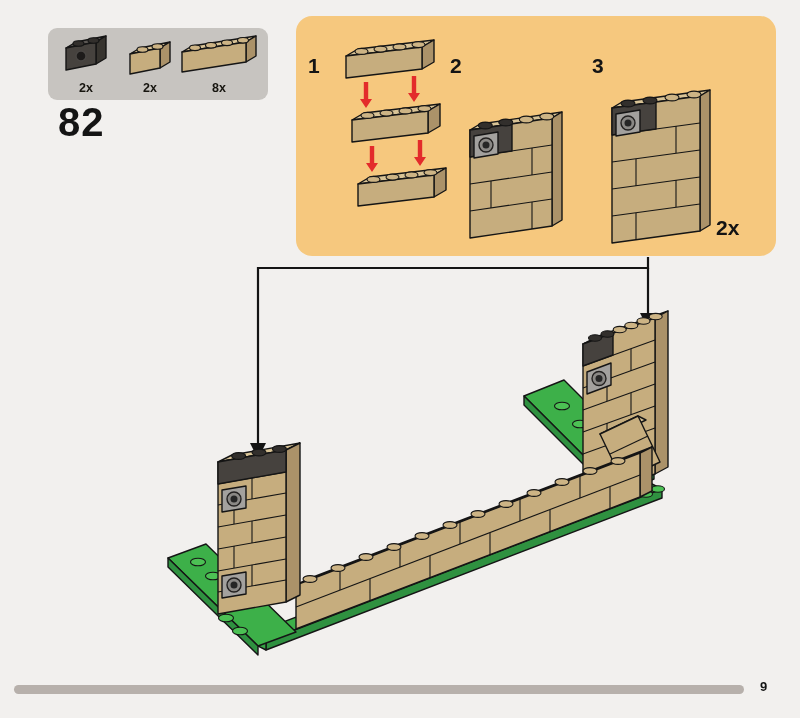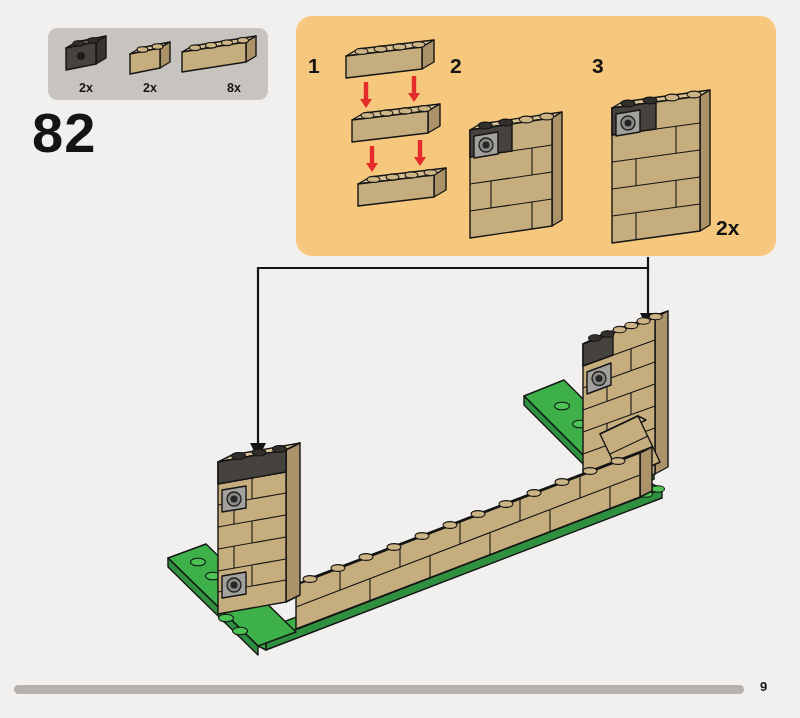--- a/index.html
+++ b/index.html
@@ -11,21 +11,21 @@
   }
   .abs { position:absolute; }
   .parts-panel {
     left:48px; top:28px; width:220px; height:72px;
     background:#c7c4c0; border-radius:9px;
   }
   .part-count {
     position:absolute; top:53px; width:44px; text-align:center;
     font-size:12.5px; font-weight:700; color:#17150f;
   }
-  .step-number { left:32px; top:100px; font-size:56px; font-weight:700; letter-spacing:1px; }
+  .step-number { left:58px; top:100px; font-size:40px; font-weight:700; letter-spacing:1px; }
   .callout {
     left:296px; top:16px; width:480px; height:240px;
     background:#f6c87e; border-radius:16px;
   }
   .substep-label { position:absolute; font-size:21px; font-weight:700; }
   .multiplier { position:absolute; left:420px; top:200px; font-size:21px; font-weight:700; }
   .progress-bar {
     left:14px; top:685px; width:730px; height:9px;
     background:#b7b0ab; border-radius:5px;
   }
@@ -71,21 +71,21 @@
         <polygon class="ln tand" points="198,14 208,8 208,28 198,34"></polygon>
         <polygon class="ln tan" points="134,24 198,14 198,34 134,44"></polygon>
         <ellipse class="st studt" cx="147" cy="19.8" rx="5.5" ry="2.8"></ellipse>
         <ellipse class="st studt" cx="163" cy="17.3" rx="5.5" ry="2.8"></ellipse>
         <ellipse class="st studt" cx="179" cy="14.8" rx="5.5" ry="2.8"></ellipse>
         <ellipse class="st studt" cx="195" cy="12.3" rx="5.5" ry="2.8"></ellipse>
       </g>
     </svg>
     <span class="part-count" style="left:16px">2x</span>
     <span class="part-count" style="left:80px">2x</span>
-    <span class="part-count" style="left:164px">8x</span>
+    <span class="part-count" style="left:149px">8x</span>
   </div>
 
   <div class="abs step-number">82</div>
 
   <div class="abs callout">
     <svg width="480" height="240" viewBox="0 0 480 240">
 
       <g>
         <g>
           <polygon class="ln tanl" points="50,40 126,31 138,24 62,33"></polygon>

